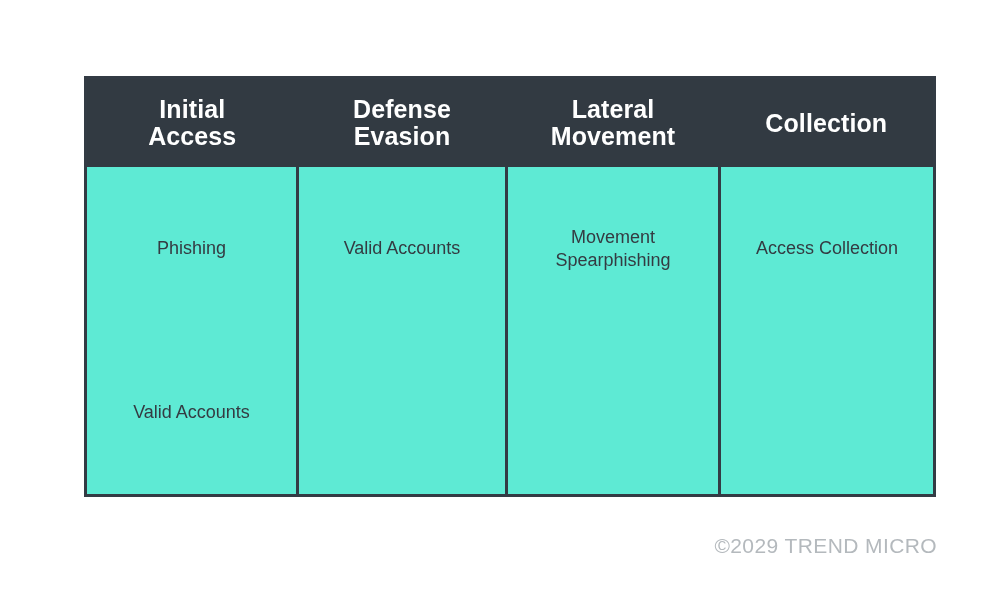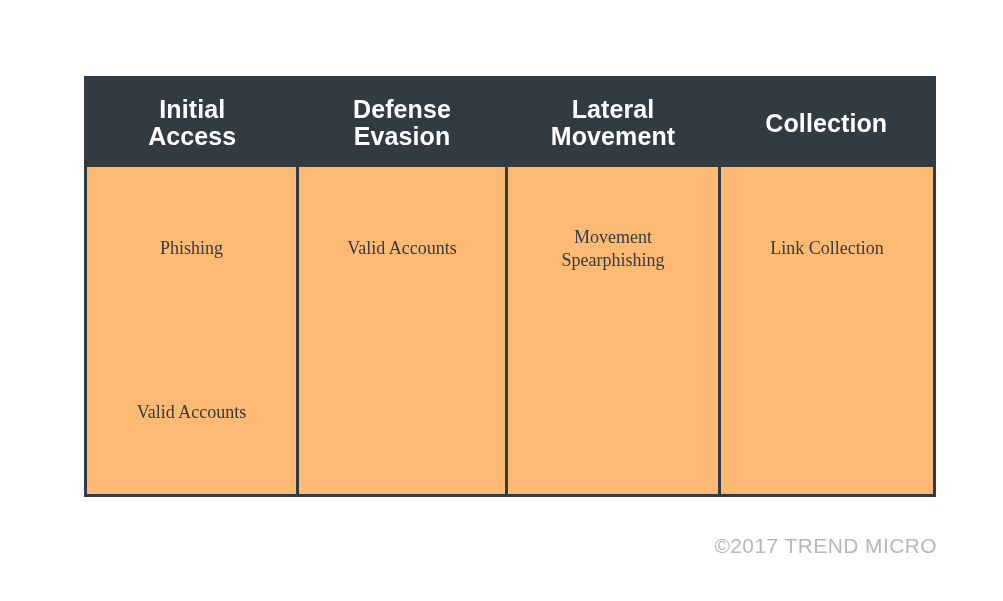--- a/index.html
+++ b/index.html
@@ -70,21 +70,21 @@
     padding: 0 6px;
     border-left: 3px solid #333b44;
     border-right: 3px solid #333b44;
     border-top: none;
     border-bottom: none;
     background: transparent;
   }
   .matrix-table tbody td.col-first { border-left: none; }
   .matrix-table tbody td.col-last  { border-right: none; }
 
-  .matrix-table tbody tr.row-odd  { background: #fdba74; font-family: Liberation Serif, serif; }
+  .matrix-table tbody tr.row-odd  { background: #5eead4; }
   .matrix-table tbody tr.row-even { background: #f1f1f1; }
 
   .cell-text {
     display: block;
     white-space: pre-line;
   }
 
   
   col.c0 { width: 212px; }
   col.c1 { width: 209px; }
@@ -139,35 +139,35 @@
           <span class="cell-text">Phishing</span>
         </td>
         <td>
           <span class="cell-text">Valid Accounts</span>
         </td>
         <td>
           <span class="cell-text">Movement
 Spearphishing</span>
         </td>
         <td class="col-last">
-          <span class="cell-text">Link Collection</span>
+          <span class="cell-text">Access Collection</span>
         </td>
       </tr>
       <tr class="row-odd">
         <td class="col-first">
           <span class="cell-text">Valid Accounts</span>
         </td>
         <td>
           <span class="cell-text"></span>
         </td>
         <td>
           <span class="cell-text"></span>
         </td>
         <td class="col-last">
           <span class="cell-text"></span>
         </td>
       </tr>
     </tbody>
   </table>
 
-  <div class="copyright">©2017 TREND MICRO</div>
+  <div class="copyright">©2029 TREND MICRO</div>
 
 </div>
 
 </body></html>

